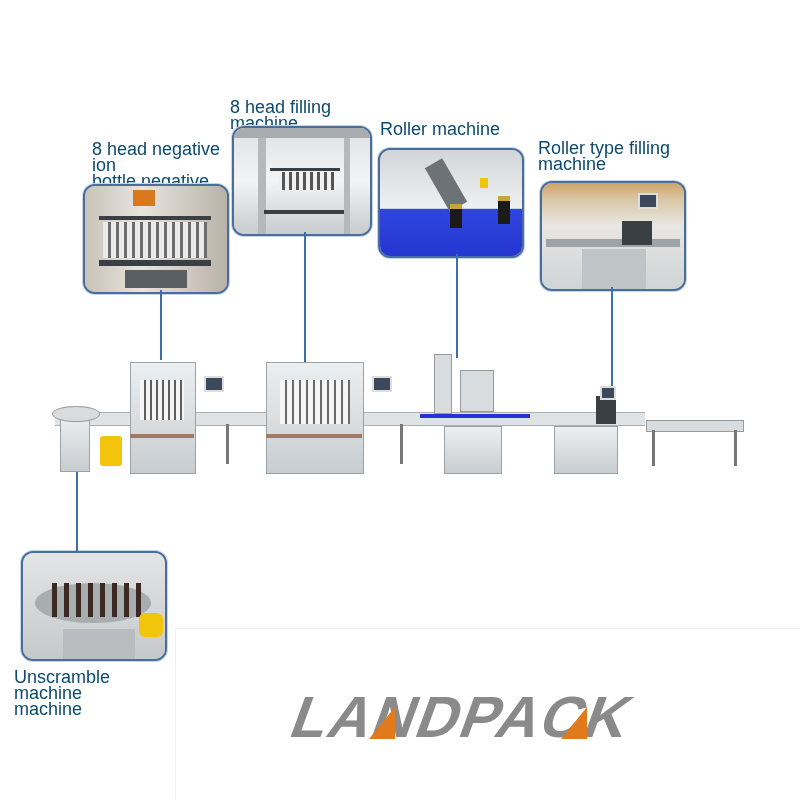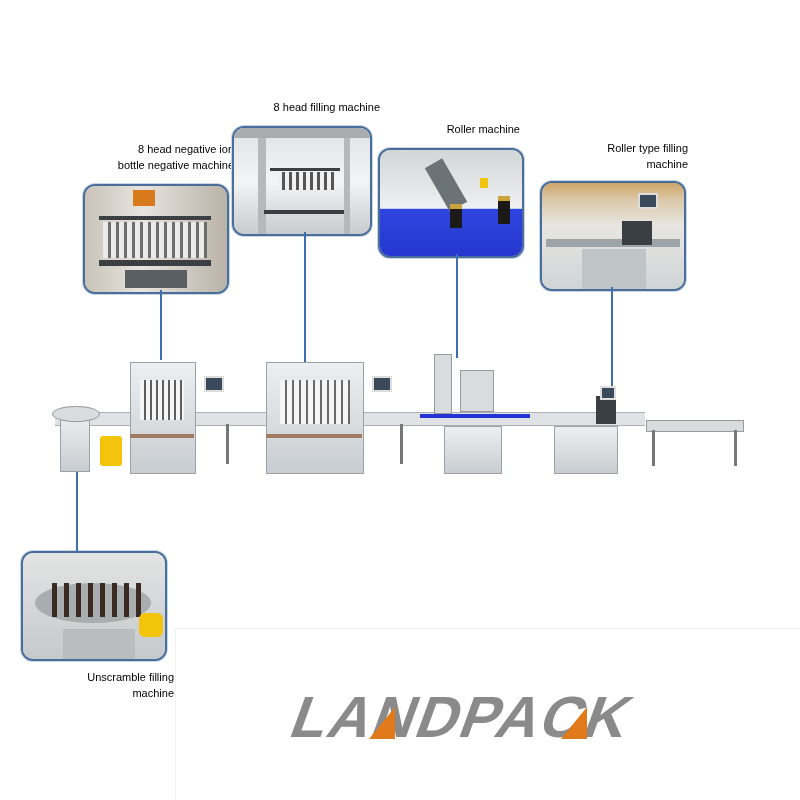--- a/index.html
+++ b/index.html
@@ -1,18 +1,18 @@
 <!DOCTYPE html>
 <html><head>
 <meta charset="utf-8">
 <style>
   html, body { margin:0; padding:0; background:#ffffff; }
   body { width:800px; height:800px; position:relative; overflow:hidden;
          font-family:"Liberation Sans", sans-serif; color:#1a1a1a; }
-  .label { position:absolute; font-size:11px; line-height:16px; text-align:right; color:#000000; }
+  .label { position:absolute; font-size:18px; line-height:16px; text-align:left; color:#0c4a6e; }
   .frame { position:absolute; border:2px solid #4a6e9a; border-radius:12px; overflow:hidden;
            box-shadow:0 0 0 1px #c9d6e6; background:#bfc4c8; }
   .connector { position:absolute; width:2px; background:#3d6fb0; }
   .logo-panel { position:absolute; left:175px; top:628px; width:625px; height:172px;
                 border-top:1px solid #f0f0f0; border-left:1px solid #f0f0f0; background:#fff; }
   .photo { width:100%; height:100%; position:relative; }
   .bar { position:absolute; background:#8d9399; }
   .bar.light { background:#d8dcdf; }
   .bar.dark { background:#3a3f44; }
   .bar.blue { background:#2433d6; }
@@ -21,36 +21,36 @@
   
   .line { position:absolute; left:40px; top:350px; width:720px; height:130px; }
   .m { position:absolute; background:linear-gradient(#eceff1,#c8cdd1); border:1px solid #9aa1a7; }
   .conv { position:absolute; background:#dfe3e6; border-top:1px solid #aab1b6; border-bottom:1px solid #aab1b6; }
   .leg { position:absolute; width:3px; background:#777; }
   .screen { position:absolute; background:#3a4a5a; border:2px solid #ddd; }
 </style>
 </head>
 <body>
 
-<div class="label" style="left:84px; top:141px; width:150px;">
+<div class="label" style="left:92px; top:141px; width:150px;">
   <div>8 head negative ion</div>
   <div>bottle negative machine</div>
 </div>
 <div class="label" style="left:230px; top:99px; width:150px;">
   <div>8 head filling machine</div>
 </div>
 <div class="label" style="left:380px; top:121px; width:140px;">
   <div>Roller machine</div>
 </div>
 <div class="label" style="left:538px; top:140px; width:150px;">
   <div>Roller type filling</div>
   <div>machine</div>
 </div>
 <div class="label" style="left:14px; top:669px; width:160px;">
-  <div>Unscramble filling</div>
+  <div>Unscramble machine</div>
   <div>machine</div>
 </div>
 
 <div class="frame" style="left:83px; top:184px; width:142px; height:106px;">
   <div class="photo" style="background:linear-gradient(90deg,#c9c3b8,#e7e4de 40%,#b9b2a8);">
     <div class="bar orange" style="left:48px;top:4px;width:22px;height:16px;"></div>
     <div class="bar dark" style="left:14px;top:30px;width:112px;height:4px;"></div>
     <div class="bar" style="left:18px;top:36px;width:104px;height:36px;background:repeating-linear-gradient(90deg,#eaeaea 0 5px,#6d6d6d 5px 8px);"></div>
     <div class="bar dark" style="left:14px;top:74px;width:112px;height:6px;"></div>
     <div class="bar" style="left:40px;top:84px;width:62px;height:18px;background:#5a5f63;"></div>

